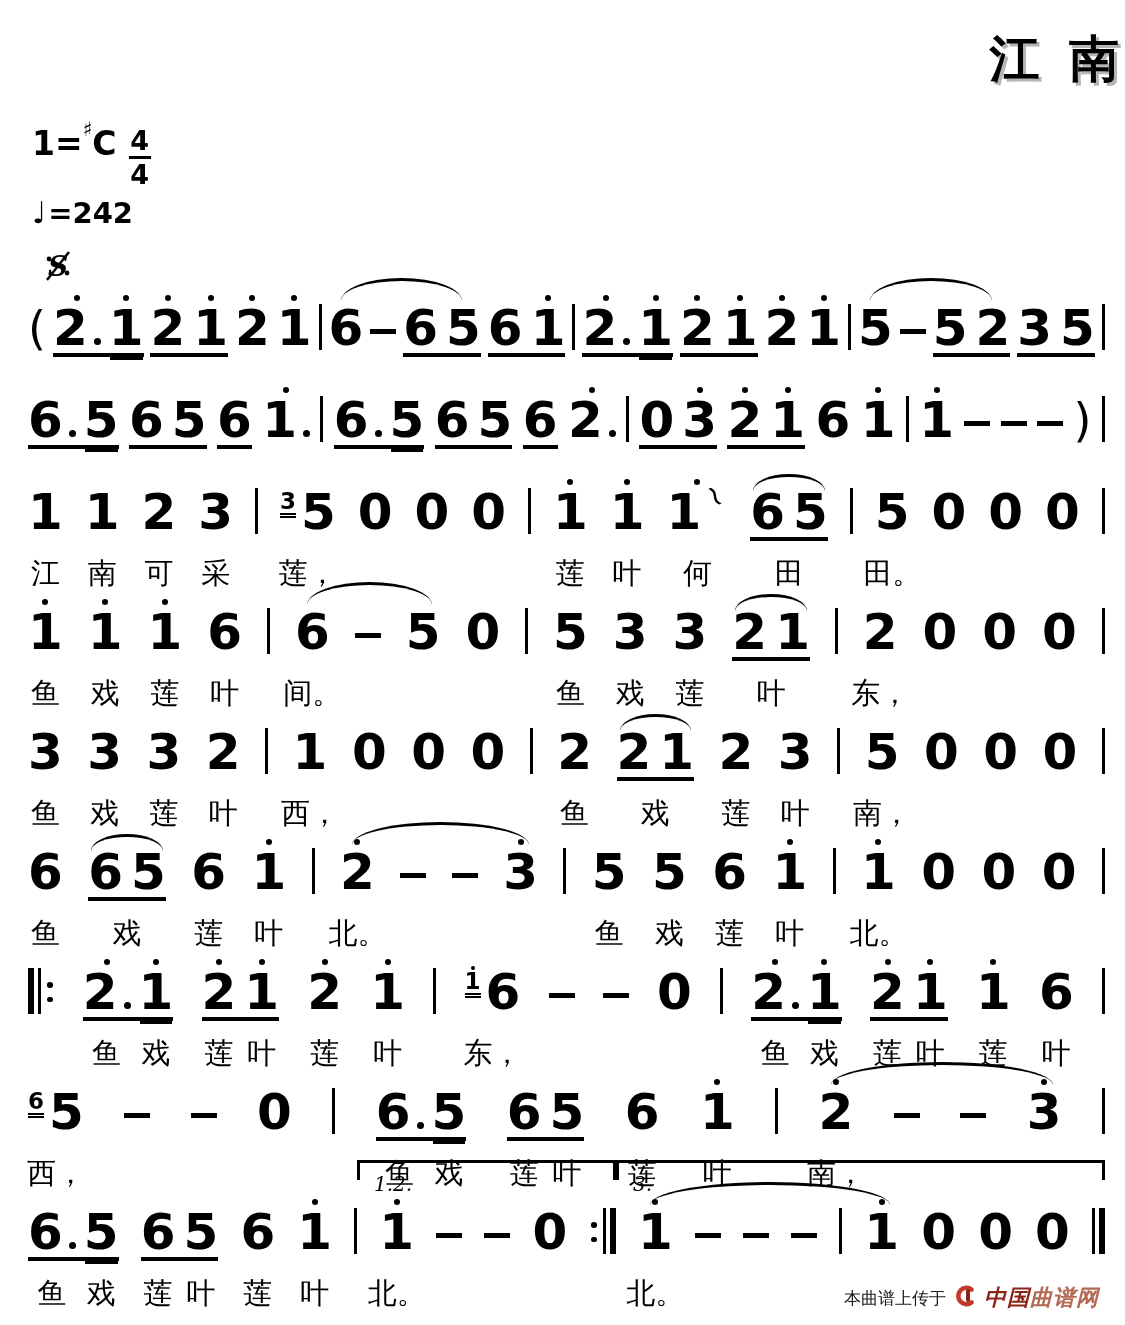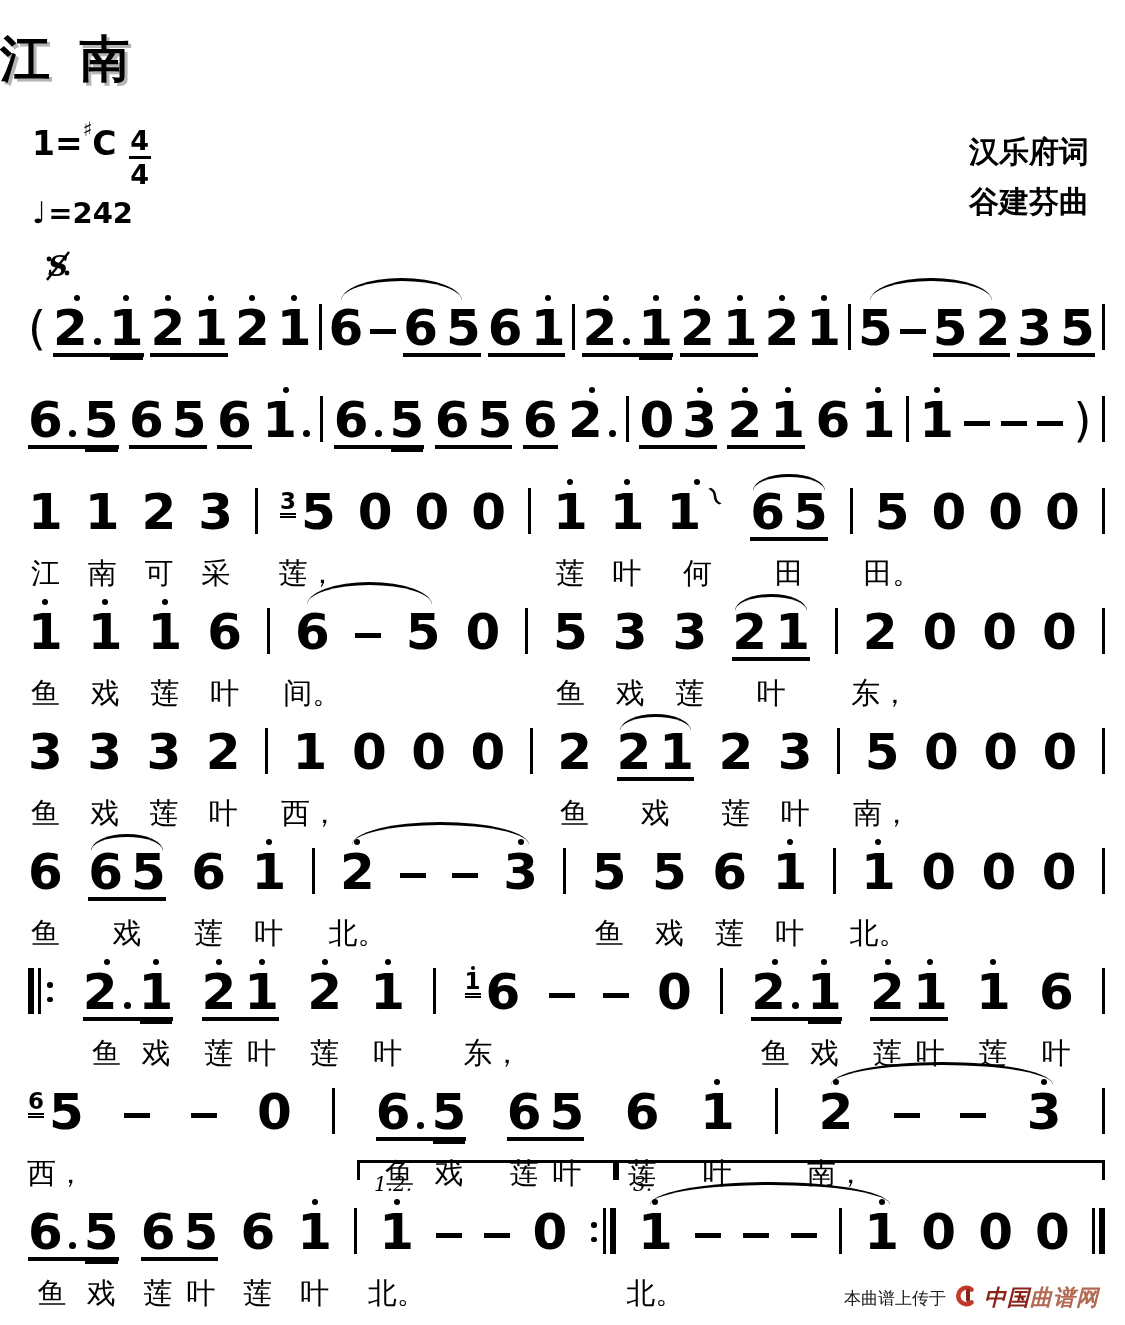--- a/index.html
+++ b/index.html
@@ -1,19 +1,19 @@
 <!DOCTYPE html>
 <html><head>
 <meta charset="utf-8">
 <style>
   html,body{margin:0;padding:0;background:#e8e8e8;}
   .page{position:relative;width:1125px;height:1325px;margin:0 auto;background:#ffffff;overflow:hidden;
         font-family:"DejaVu Sans",sans-serif;color:#000;}
   
-  .title{margin-top:26px;text-align:left;font-family:"DejaVu Serif",serif;font-weight:700;
+  .title{margin-top:26px;text-align:right;font-family:"DejaVu Serif",serif;font-weight:700;
          font-size:50px;letter-spacing:6px;text-shadow:3px 3px 0 #b5b5b5;}
   .meta-row{display:flex;justify-content:space-between;align-items:flex-start;padding:0 32px;margin-top:34px;}
   .keysig{font-size:33px;font-weight:700;display:flex;align-items:flex-start;line-height:1;}
   .sharp{font-size:20px;font-weight:700;position:relative;top:-8px;}
   .ts{display:inline-flex;flex-direction:column;align-items:center;margin-left:12px;font-size:27px;font-weight:700;line-height:1;}
   .tsline{width:22px;height:3px;background:#000;margin:2px 0;}
   .tempo{margin-top:10px;font-size:29px;font-weight:700;display:flex;align-items:center;gap:2px;line-height:1;}
   .tnote{font-size:30px;}
   .meta-right{text-align:left;font-family:"DejaVu Serif",serif;font-size:30px;font-weight:600;line-height:1.65;padding-right:4px;}
   .segno-row{margin:22px 0 0 44px;height:34px;}
@@ -77,24 +77,20 @@
           <i style="font-style:normal">4</i>
           <i class="tsline"></i>
           <i style="font-style:normal">4</i>
         </span>
       </div>
       <div class="tempo">
         <span class="tnote">♩</span>
           <span>=242</span>
       </div>
     </div>
-    <div class="meta-right">
-      <div>汉乐府词</div>
-      <div>谷建芬曲</div>
-    </div>
   </div>
 
   <div class="segno-row">
     <svg width="28" height="32" viewBox="0 0 28 32">
       <text x="4" y="26" font-family="DejaVu Serif, serif" font-size="28" font-weight="bold" font-style="italic">S</text>
       <line x1="3" y1="30" x2="25" y2="2" stroke="#000" stroke-width="2.4"></line>
       <circle cx="5" cy="9" r="2.4" fill="#000"></circle>
       <circle cx="23" cy="23" r="2.4" fill="#000"></circle>
     </svg>
   </div>

